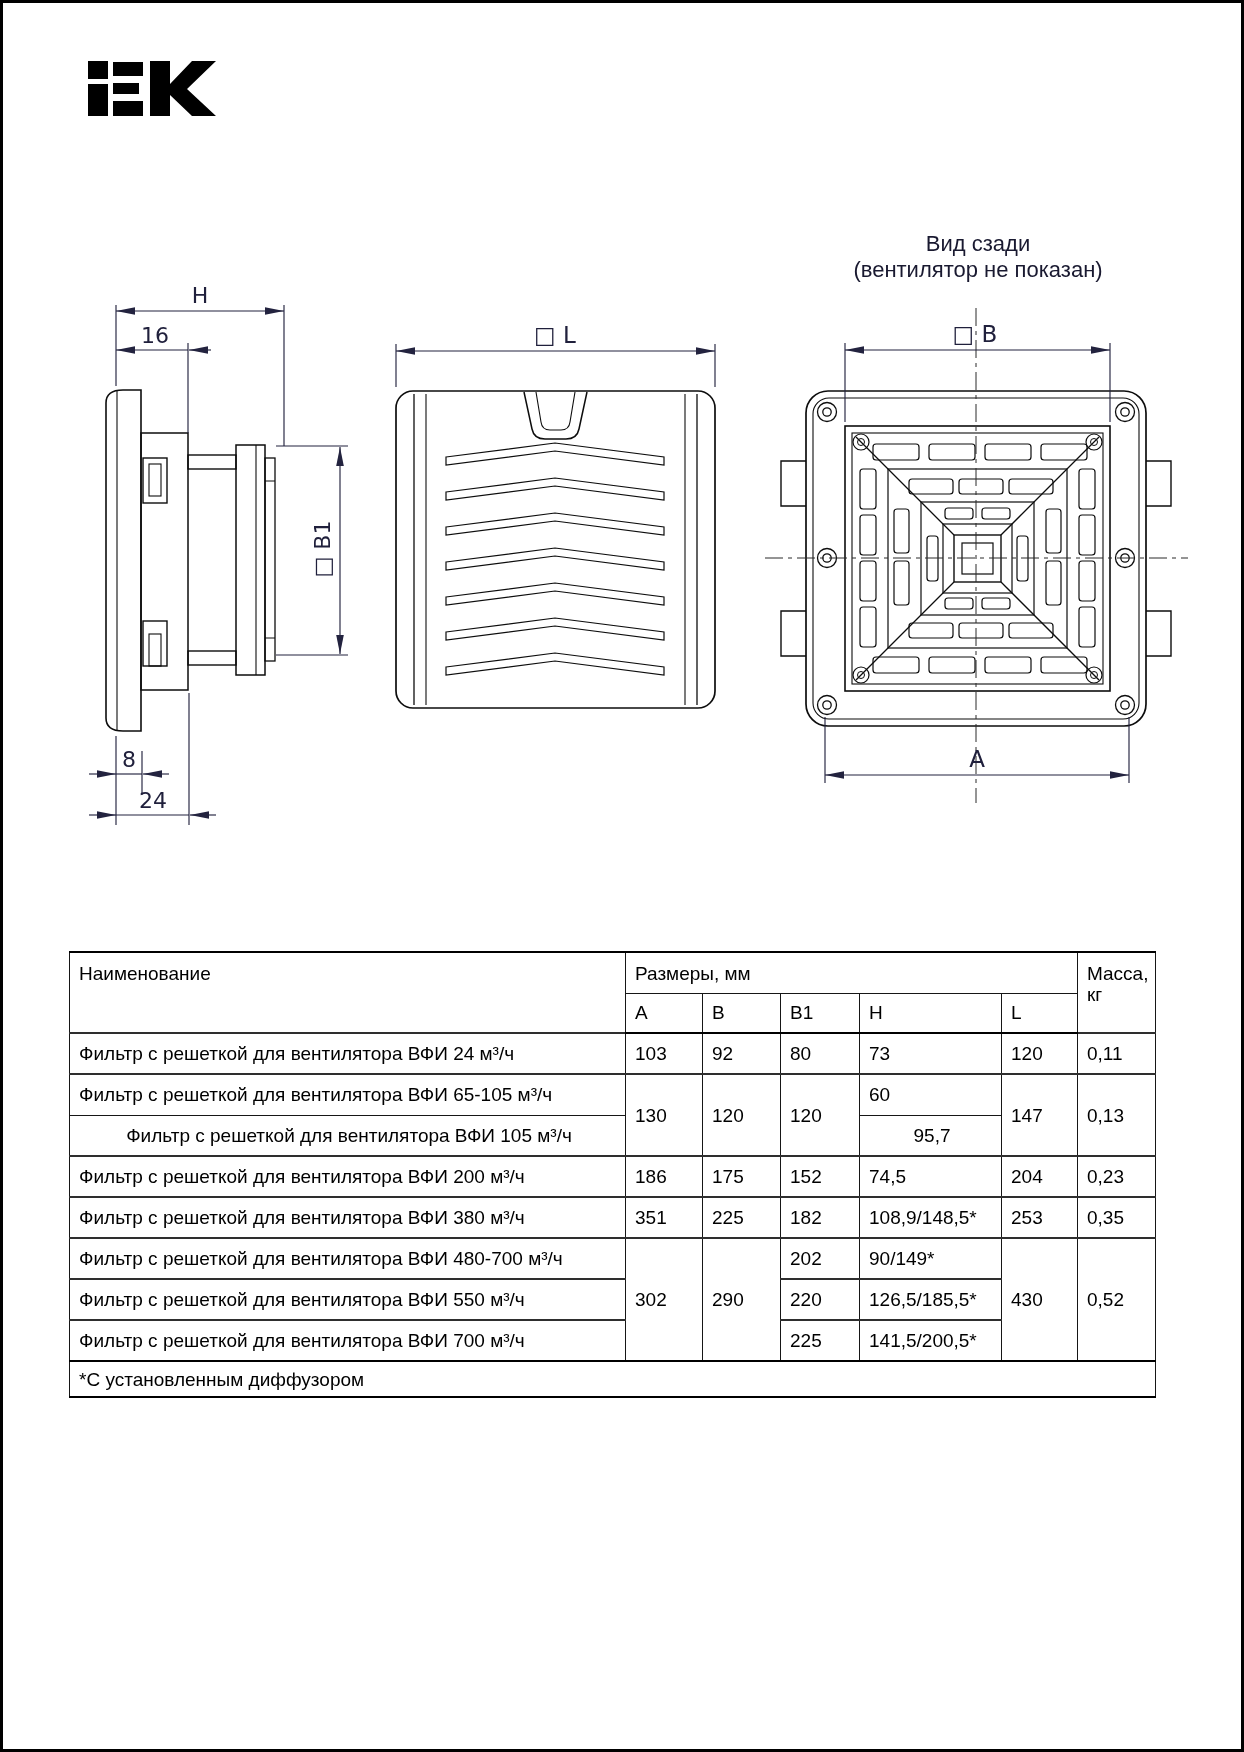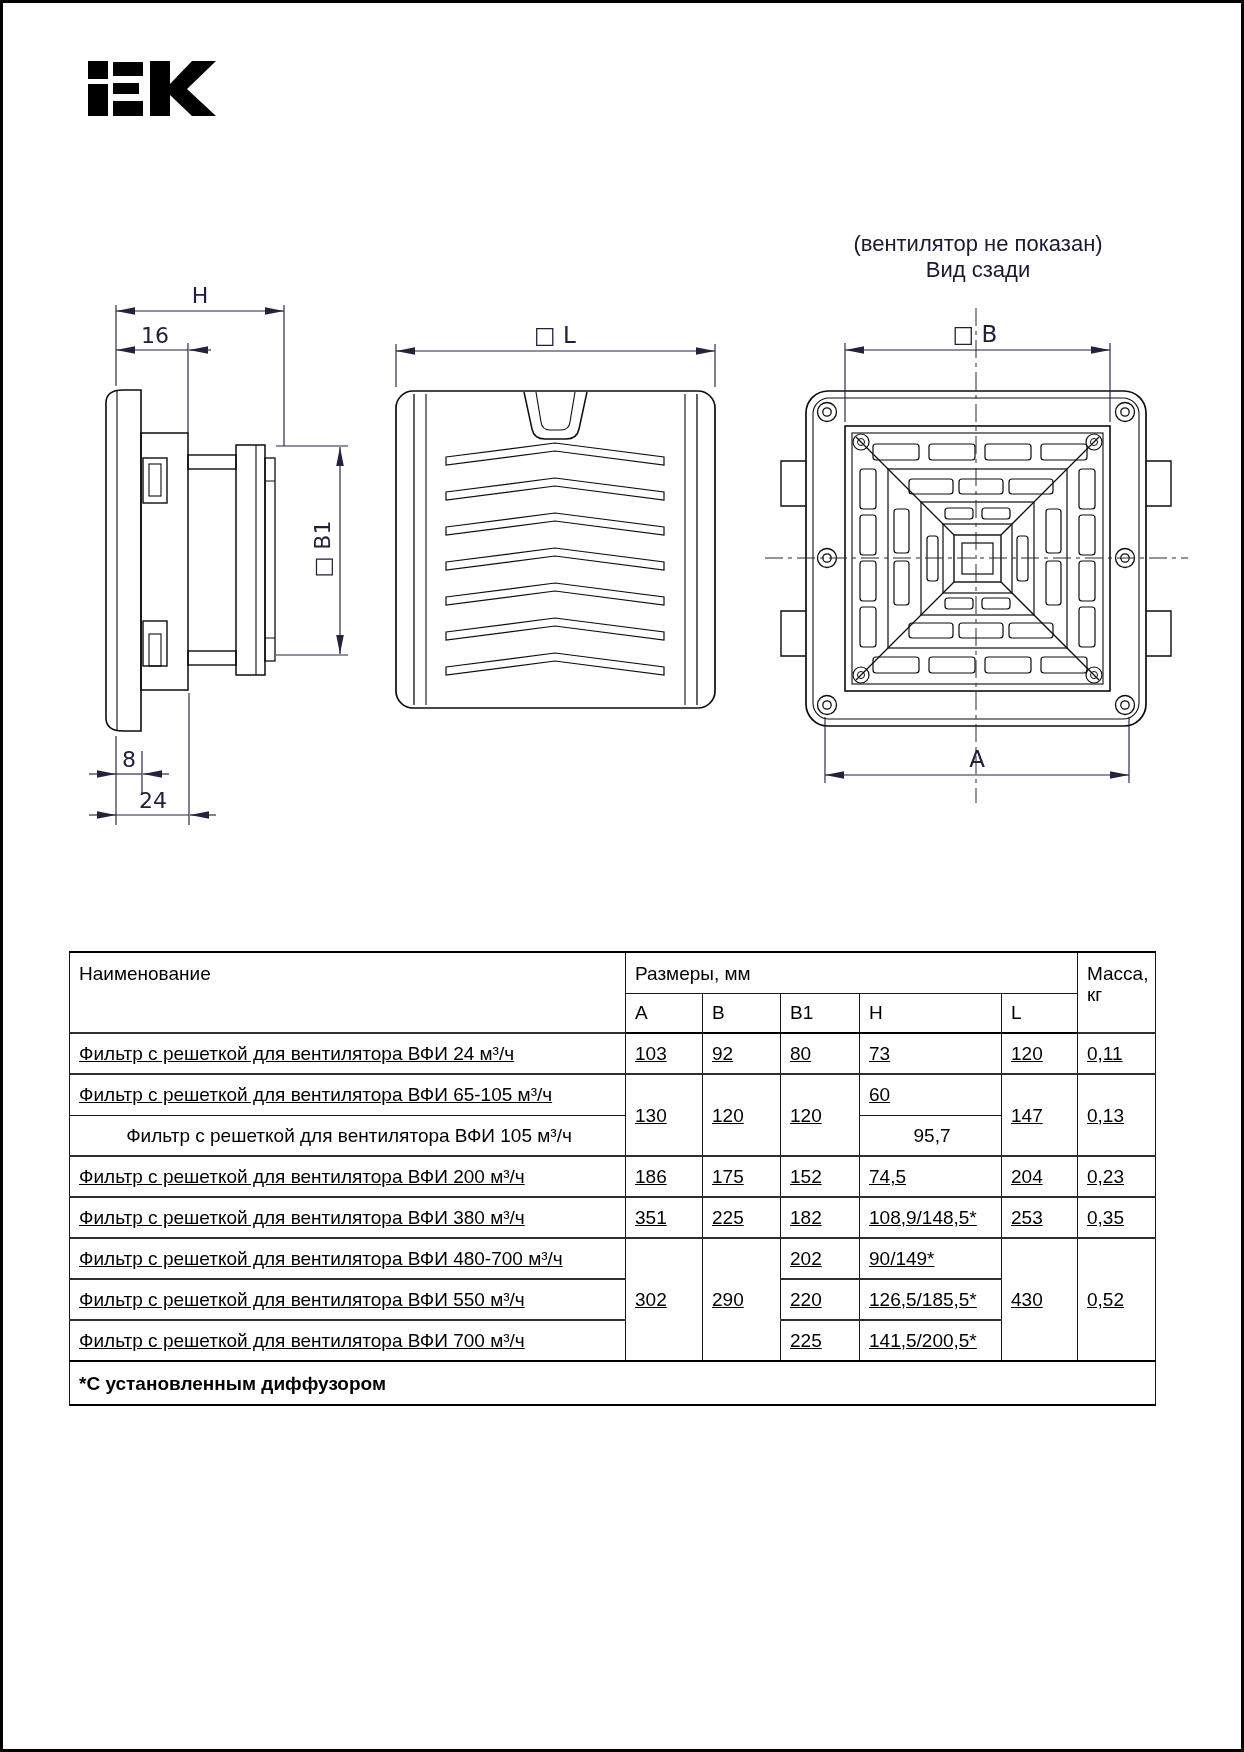--- a/index.html
+++ b/index.html
@@ -36,43 +36,43 @@
   }
   table.dims th, table.dims td{
     border:1.2px solid #161616;
     font-weight:normal;text-align:left;
     padding:2px 6px 2px 9px;
     height:41px;box-sizing:border-box;
     vertical-align:middle;line-height:21px;
   }
   tr.hr1 th{vertical-align:top;padding-top:10px;}
   tr.hr2 th{height:40px;border-bottom:2.6px solid #000;}
-  tr.sep > td{border-top:2.1px solid #2e2e2e;text-decoration:underline;}
+  tr.sep > td{border-top:2.1px solid #2e2e2e;}
   tr.thin > td{border-top:1.2px solid #161616;text-align:center;}
-  tr.foot > td{border-top:2.6px solid #000;height:44px;font-weight:bold;}
+  tr.foot > td{border-top:2.6px solid #000;height:36px;}
 </style>
 </head>
 <body>
 
 <div class="page">
 
   <svg class="logo" viewBox="0 0 128 55" preserveAspectRatio="none" aria-label="IEK">
     <g fill="#000">
       <rect x="0" y="0" width="20" height="18"></rect>
       <rect x="0" y="23" width="20" height="32"></rect>
       <rect x="25" y="1" width="30" height="14"></rect>
       <rect x="25" y="22" width="26" height="11"></rect>
       <rect x="25" y="40" width="30" height="15"></rect>
       <path d="M62,0 h20 v23 l22,-23 h24 l-29,28 l29,27 h-24 l-22,-21 v21 h-20 z"></path>
     </g>
   </svg>
 
   <div class="rear-title">
+    <div>Вид сзади</div>
     <div>(вентилятор не показан)</div>
-    <div>Вид сзади</div>
   </div>
 
   <svg class="drawings" viewBox="60 250 1130 600">
     <defs>
       <marker id="ah" markerWidth="20" markerHeight="10" refX="19" refY="5" orient="auto-start-reverse" markerUnits="userSpaceOnUse">
         <path d="M0,1.2 L19,5 L0,8.8 Z" fill="#23233f"></path>
       </marker>
     </defs>
 
     <g>

